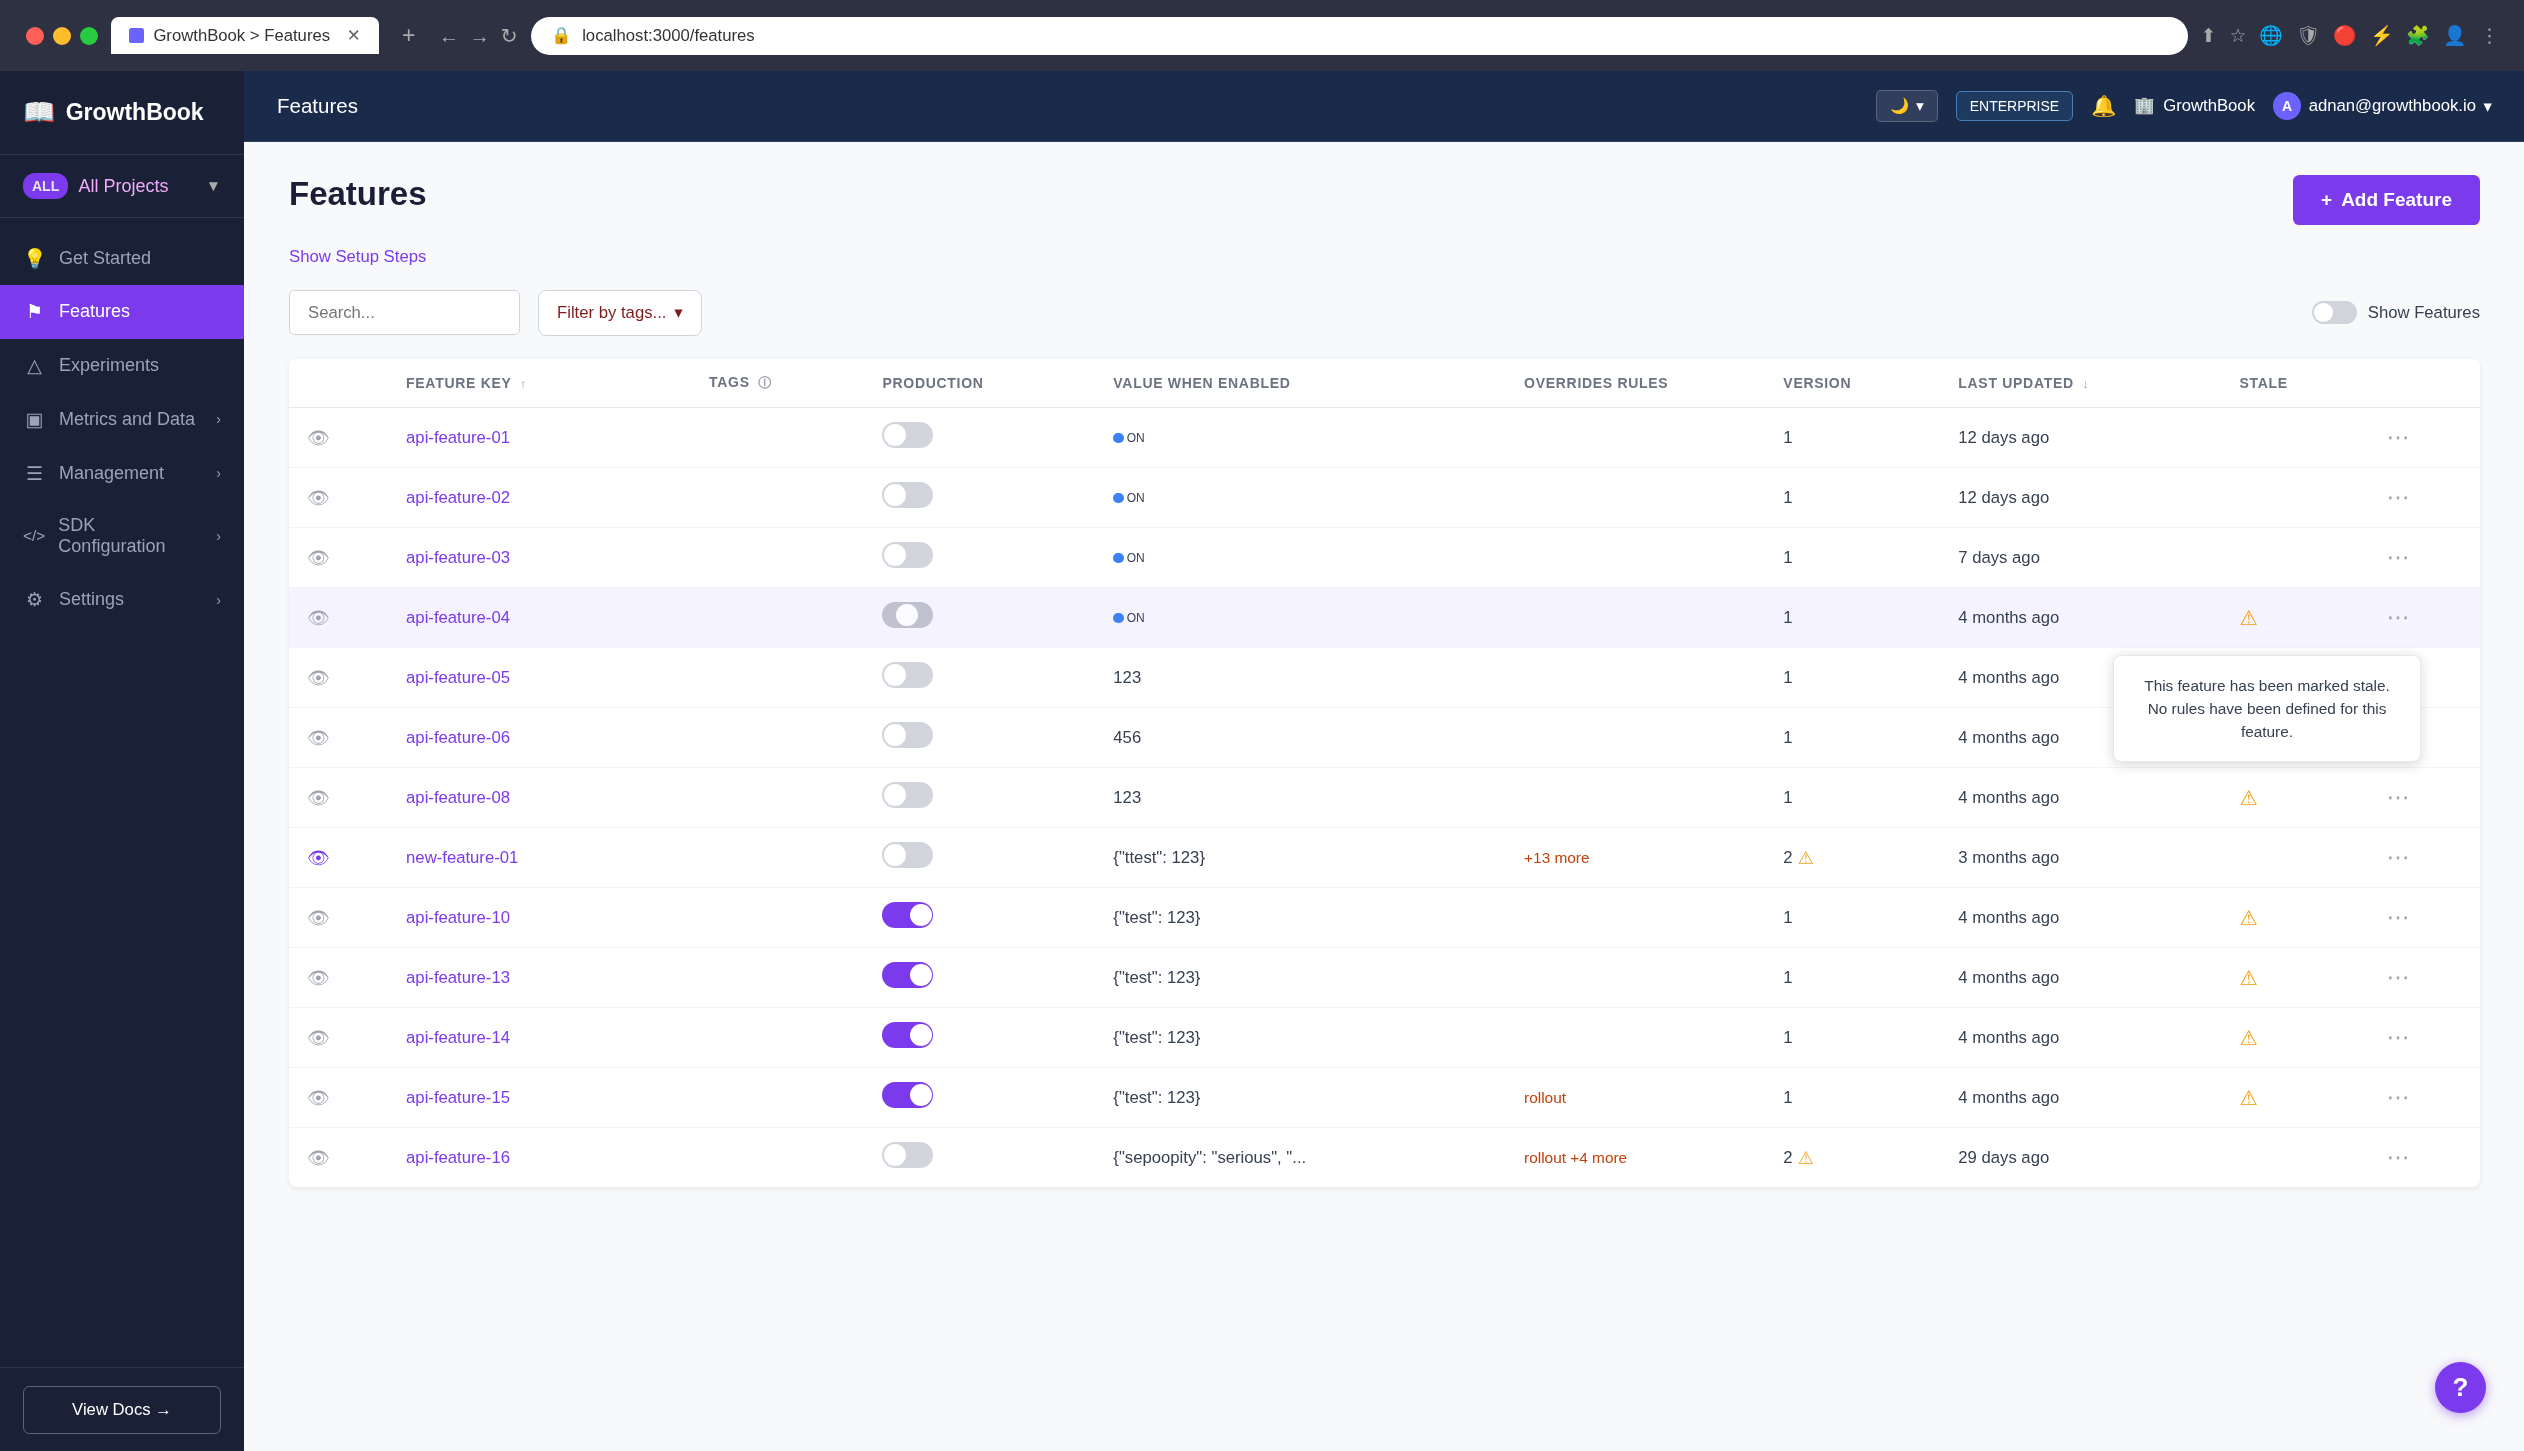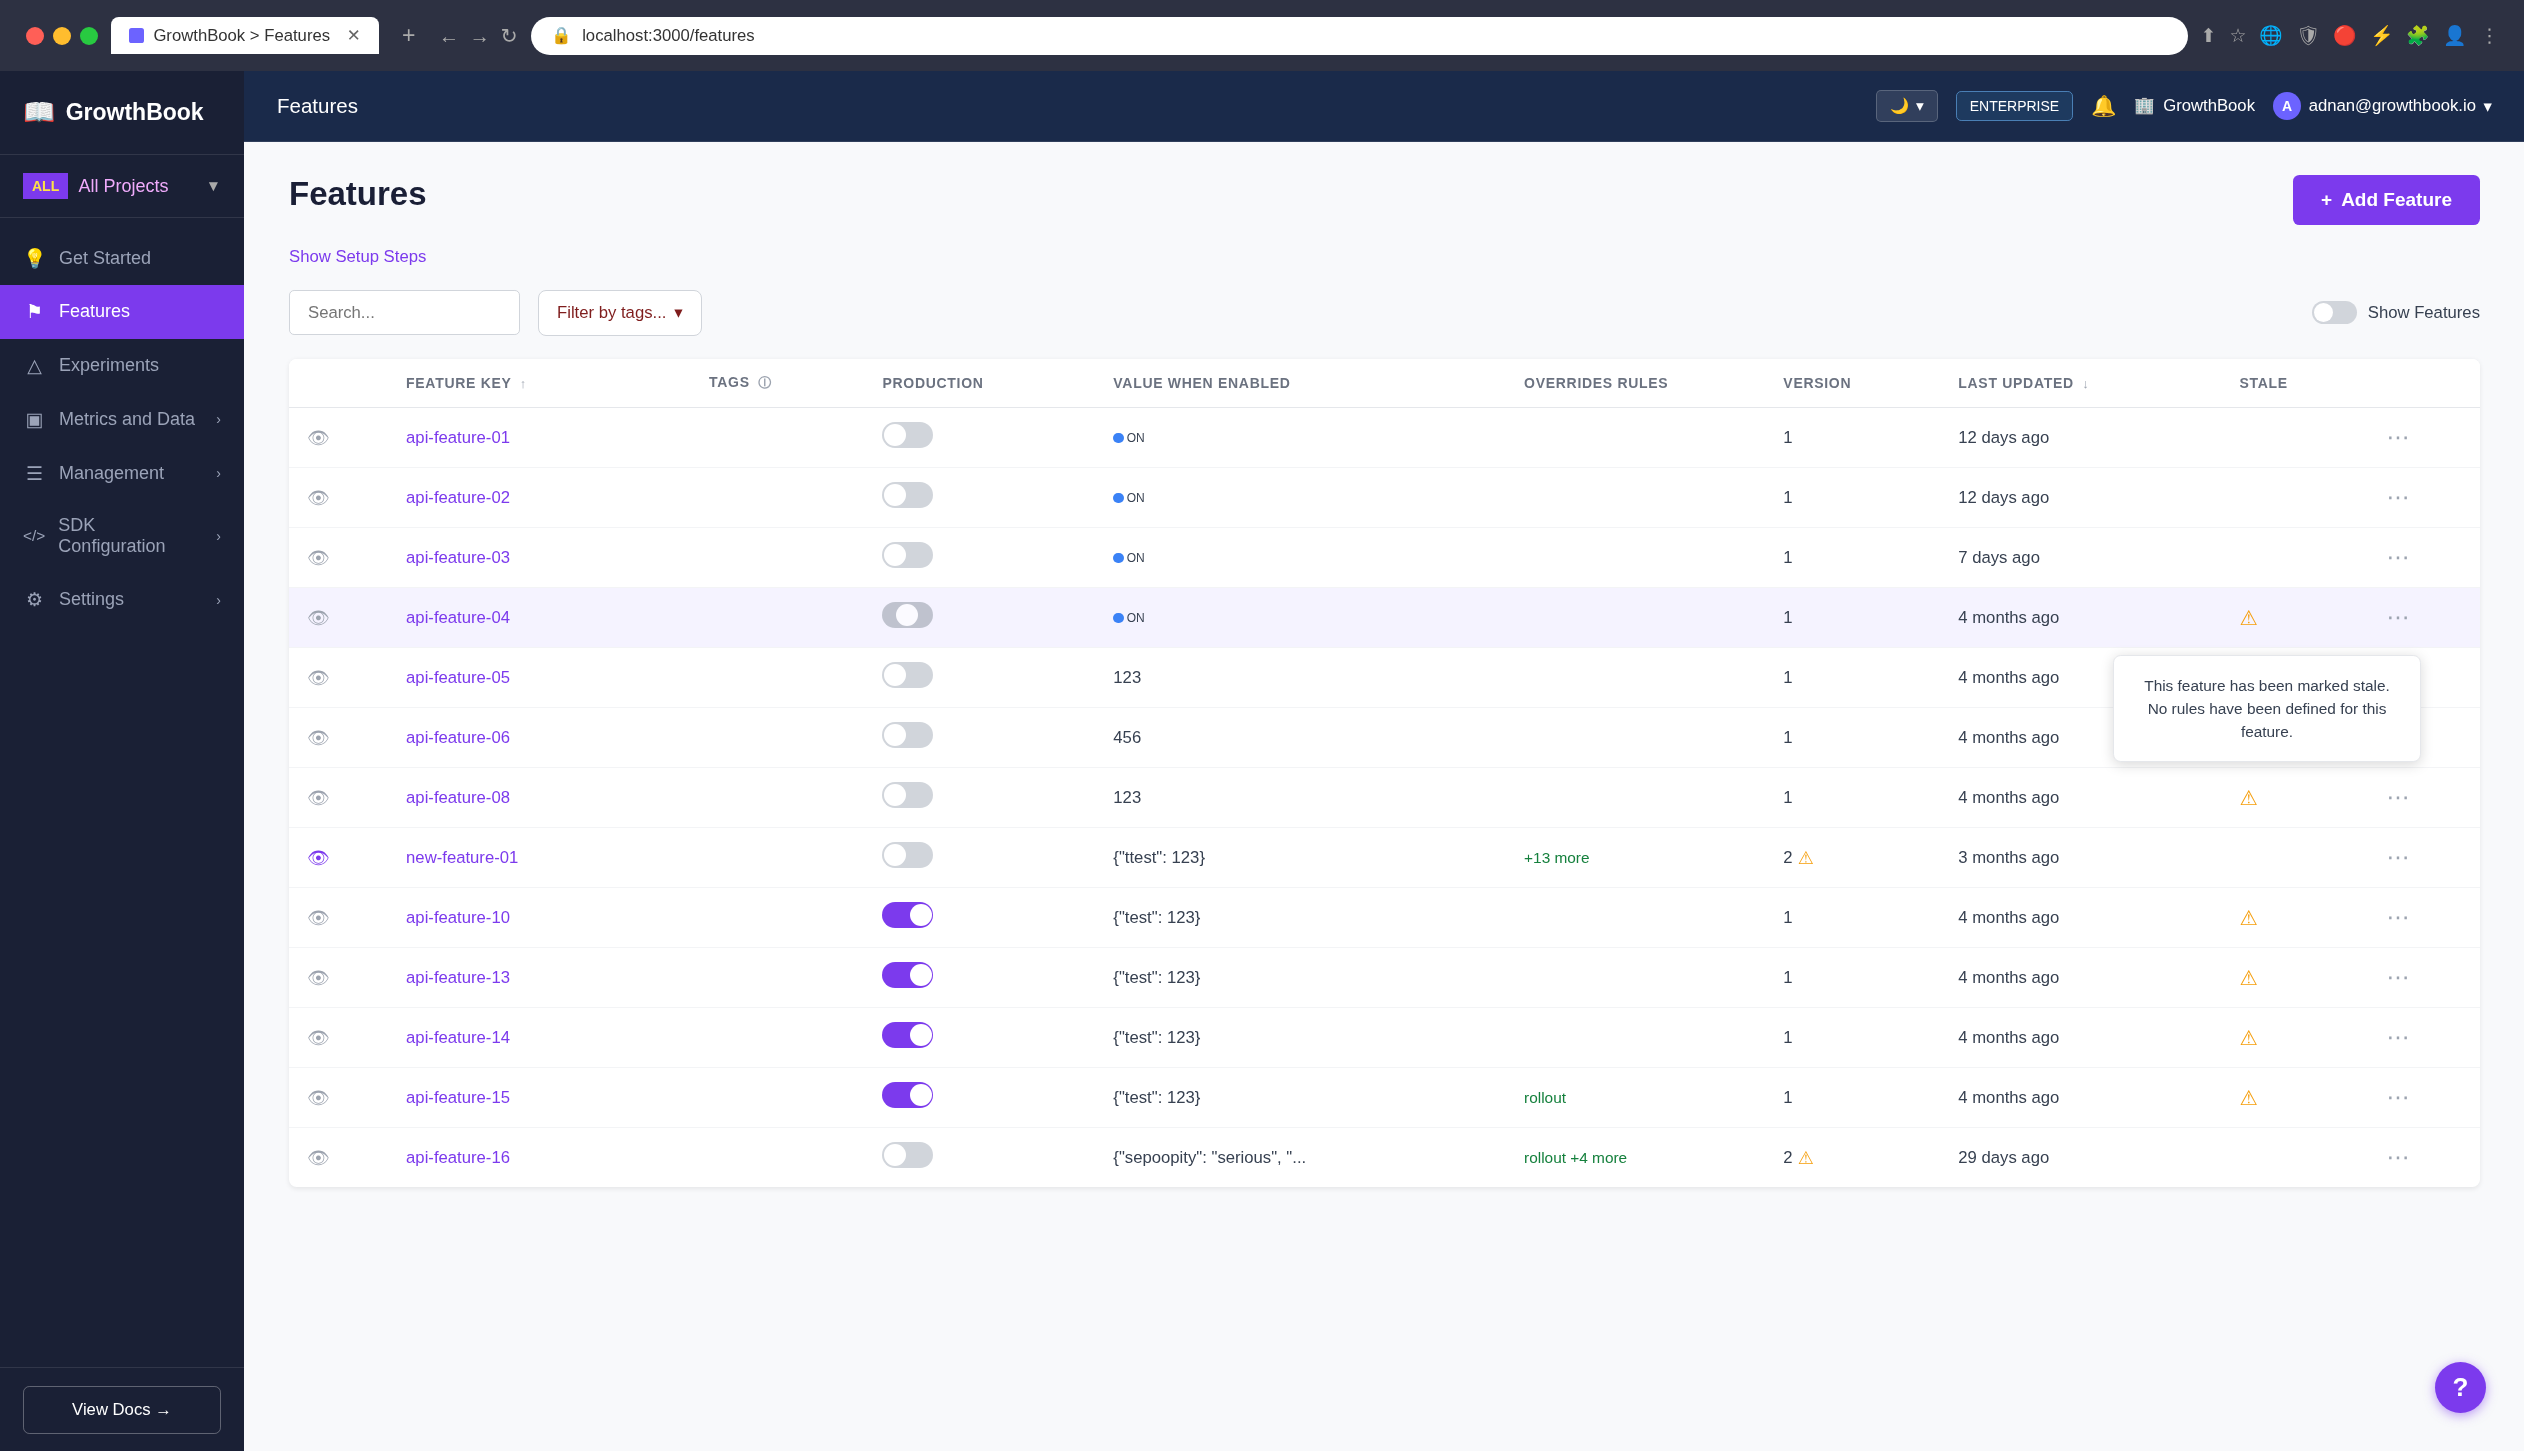--- a/index.html
+++ b/index.html
@@ -22,21 +22,21 @@
 
     
     .app-container { display: flex; height: calc(1452px - 71px); }
 
     
     .sidebar { width: 244px; background: #1a2035; display: flex; flex-direction: column; padding: 0; flex-shrink: 0; }
     .sidebar-logo { display: flex; align-items: center; gap: 10.3px; padding: 26px 23px; border-bottom: 0.6px solid rgba(255,255,255,0.1); }
     .logo-icon { color: #fff; font-size: 26px; }
     .logo-text { color: #fff; font-size: 23px; font-weight: 700; }
     .project-selector { display: flex; align-items: center; gap: 10.3px; padding: 18px 23px; border-bottom: 0.6px solid rgba(255,255,255,0.1); cursor: pointer; }
-    .project-badge { background: #7c3aed; color: #fde047; font-size: 14px; font-weight: 700; padding: 5.1px 9px; border-radius: 0; }
+    .project-badge { background: #7c3aed; color: #e5e5e5; font-size: 14px; font-weight: 700; padding: 5.1px 9px; border-radius: 12px; }
     .project-name { color: #f0abfc; font-size: 18px; flex: 1; }
     .project-arrow { color: #aaa; font-size: 15.4px; }
     .sidebar-nav { display: flex; flex-direction: column; padding: 13px 0; flex: 1; }
     .nav-item { display: flex; align-items: center; gap: 13px; padding: 15.4px 23px; color: #9ba3b8; font-size: 18px; cursor: pointer; border-radius: 0; }
     .nav-item.active { background: #7c3aed; color: #fff; }
     .nav-item .nav-icon { font-size: 19px; width: 23px; text-align: center; }
     .nav-item .nav-arrow { margin-left: auto; font-size: 14px; }
     .sidebar-footer { padding: 18px 23px; border-top: 0.6px solid rgba(255,255,255,0.1); }
     .view-docs-btn { display: flex; align-items: center; gap: 10.3px; background: transparent; border: 1.3px solid rgba(255,255,255,0.3); color: #fff; border-radius: 6.4px; padding: 13px 18px; font-size: 16.7px; cursor: pointer; width: 100%; justify-content: center; }
 
@@ -85,21 +85,21 @@
     .toggle-on .knob { width: 22px; height: 22px; background: #fff; border-radius: 50%; position: absolute; top: 1.9px; right: 1.9px; }
     .toggle-off .knob { width: 22px; height: 22px; background: #fff; border-radius: 50%; position: absolute; top: 1.9px; left: 1.9px; }
     .toggle-half { width: 51px; height: 26px; background: #9ca3af; border-radius: 13px; position: relative; cursor: pointer; display: inline-block; opacity: 0.6; }
     .toggle-half .knob { width: 22px; height: 22px; background: #fff; border-radius: 50%; position: absolute; top: 1.9px; left: 14px; }
     .value-on { display: flex; align-items: center; gap: 3px; font-size: 12px; color: #374151; }
     .dot-blue { width: 10.3px; height: 10.3px; border-radius: 50%; background: #3b82f6; }
     .stale-icon { color: #f59e0b; font-size: 20.5px; }
     .warning-icon { color: #f59e0b; font-size: 18px; }
     .more-btn { background: none; border: none; color: #9ca3af; font-size: 23px; cursor: pointer; padding: 0 5.1px; }
     .sort-icon { color: #9ca3af; font-size: 13px; margin-left: 3.8px; }
-    .overrides-tag { color: #15803d; font-size: 15.4px; }
+    .overrides-tag { color: #c2410c; font-size: 15.4px; }
     .version-warning { display: flex; align-items: center; gap: 5.1px; }
 
     
     .tooltip-box { position: absolute; background: #fff; border: 0.6px solid #e5e7eb; border-radius: 7.7px; padding: 18px 23px; font-size: 15.4px; color: #374151; max-width: 308px; line-height: 1.5; box-shadow: 0 2.6px 13px rgba(0,0,0,0.15); z-index: 100; right: 103px; text-align: center; }
 
     
     .help-fab { position: fixed; bottom: 38px; right: 38px; width: 51px; height: 51px; background: #7c3aed; border-radius: 50%; display: flex; align-items: center; justify-content: center; color: #fff; font-size: 26px; font-weight: 700; cursor: pointer; box-shadow: 0 2.6px 10.3px rgba(124,58,237,0.5); z-index: 999; }
 
     th.sortable { cursor: pointer; user-select: none; }
     .col-key { width: 180px; }

